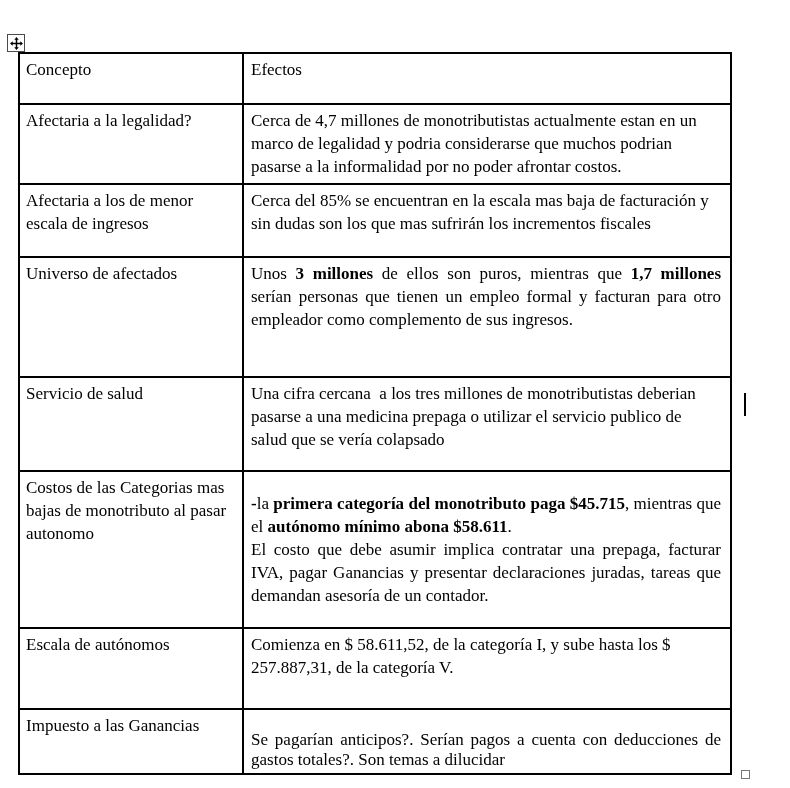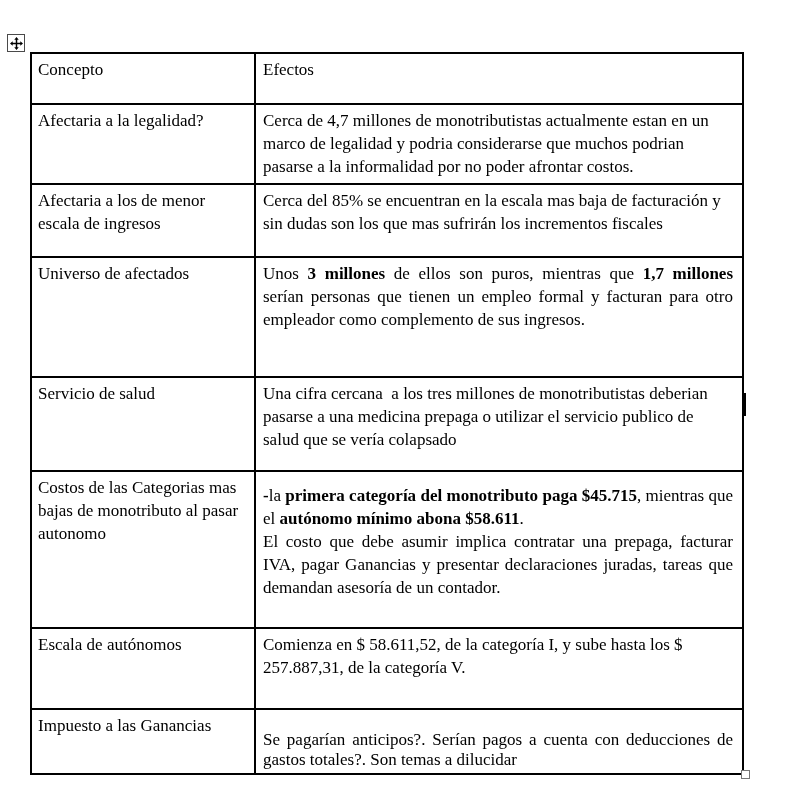--- a/index.html
+++ b/index.html
@@ -14,21 +14,21 @@
   .move-handle {
     position: absolute; left: 7px; top: 34px;
     width: 18px; height: 18px;
     border: 1px solid #4a4a4a;
     background: #ffffff;
     display: flex; align-items: center; justify-content: center;
     cursor: move;
   }
   .move-handle svg { display: block; }
   .doc-table {
-    position: absolute; left: 30px; top: 52px;
+    position: absolute; left: 18px; top: 52px;
     width: 712px;
     border-collapse: collapse;
     table-layout: fixed;
   }
   .doc-table td {
     border: 2px solid #000000;
     vertical-align: top;
     font-size: 17px;
     line-height: 23px;
     padding: 4px 8px 3px 6px;
@@ -36,21 +36,21 @@
   }
   .doc-table col.c1 { width: 224px; }
   .doc-table col.c2 { width: 488px; }
   td.efectos-cell { padding-left: 7px; padding-right: 9px; }
   tr.r-header td { height: 51px; }
   tr.r0 td { height: 80px; }
   tr.r1 td { height: 73px; margin-top: 24px; }
   tr.r2 td { height: 120px; margin-left: 48px; }
   tr.r3 td { height: 94px; }
   tr.r4 td { height: 157px; }
-  tr.r4 td.efectos-cell { padding-top: 12px; }
+  tr.r4 td.efectos-cell { padding-top: 20px; }
   tr.r5 td { height: 81px; }
   tr.r6 td { height: 44px; }
   tr.r6 td.efectos-cell { line-height: 20px; padding-top: 20px; }
   .justify { text-align: justify; }
   .left { text-align: left; }
   .para { margin: 0; }
   .seg.bold { font-weight: 700; }
   .text-cursor {
     position: absolute; left: 744px; top: 393px;
     width: 2px; height: 23px;

